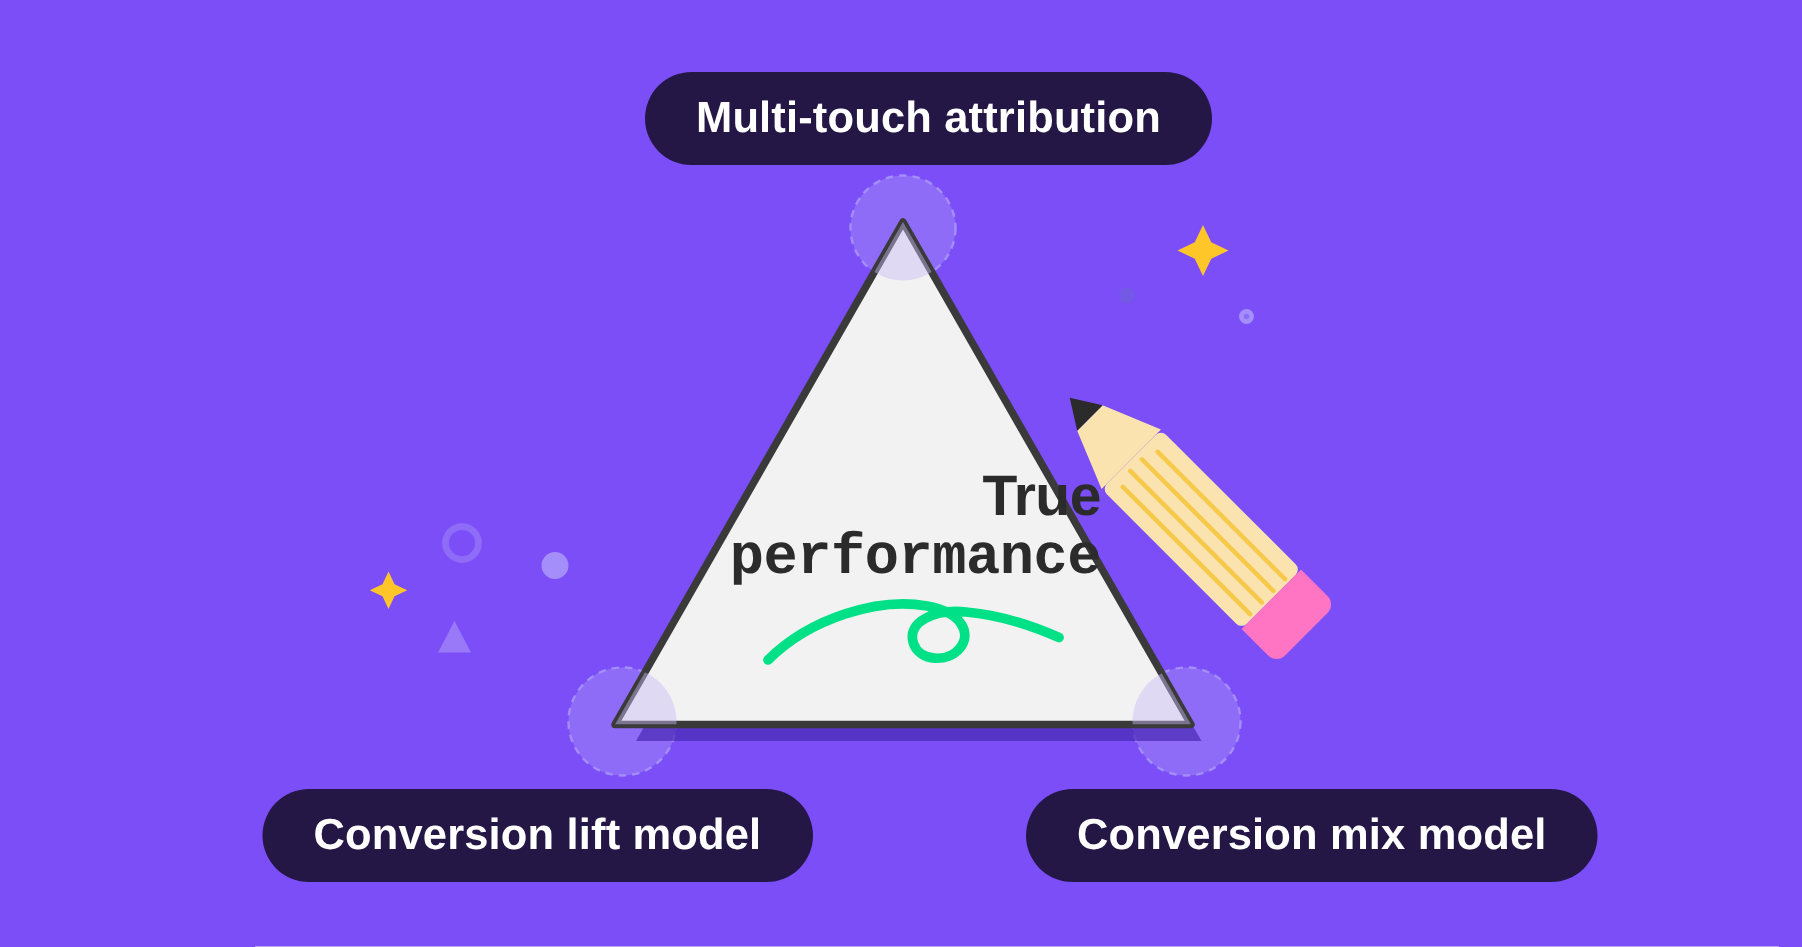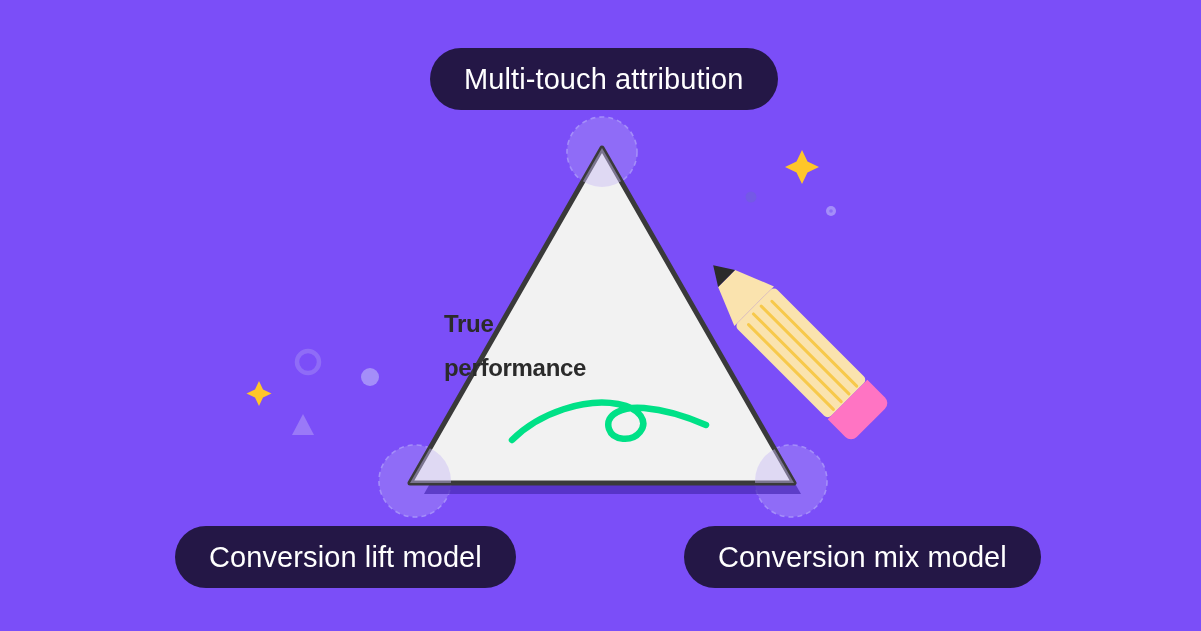--- a/index.html
+++ b/index.html
@@ -27,21 +27,21 @@
   .badge {
     position: absolute;
     display: flex;
     align-items: center;
     justify-content: center;
     background: #241746;
     border-radius: 999px;
     color: #ffffff;
     font-family: "Liberation Sans", sans-serif;
     font-size: 29px;
-    font-weight: 400;
+    font-weight: 700;
     letter-spacing: 0.1px;
     white-space: nowrap;
     box-sizing: border-box;
     padding: 0 34px;
     line-height: 1;
   }
   #badge-multi-touch {
     left: 430px;
     top: 48px;
     height: 62px;
@@ -51,34 +51,34 @@
     top: 526px;
     height: 62px;
   }
   #badge-marketing {
     left: 684px;
     top: 526px;
     height: 62px;
   }
   .center-text {
     position: absolute;
-    left: 444px;
+    left: 454px;
     top: 312px;
     width: 280px;
-    text-align: left;
+    text-align: right;
     color: #2b2b2b;
     font-family: "Liberation Sans", sans-serif;
-    font-size: 24px;
+    font-size: 38px;
     font-weight: 700;
     line-height: 1.0;
     letter-spacing: -0.3px;
     pointer-events: none;
   }
   .center-text .l1 { display: block; }
-  .center-text .l2 { display: block; margin-top: 20px; }
+  .center-text .l2 { display: block; margin-top: 4px; font-family: Liberation Mono, monospace; }
 </style>
 </head>
 <body>
 
 <div id="stage">
 
   <svg id="scene" viewBox="0 0 1201 631" xmlns="http://www.w3.org/2000/svg">
 
     <rect x="0" y="0" width="1201" height="631" fill="#7b4ef8"></rect>
 

